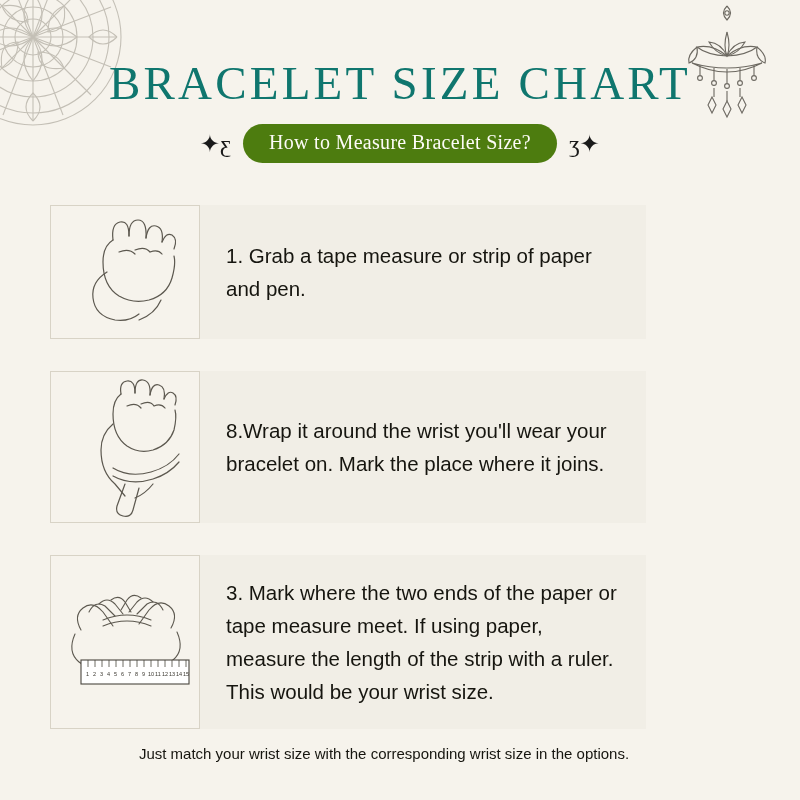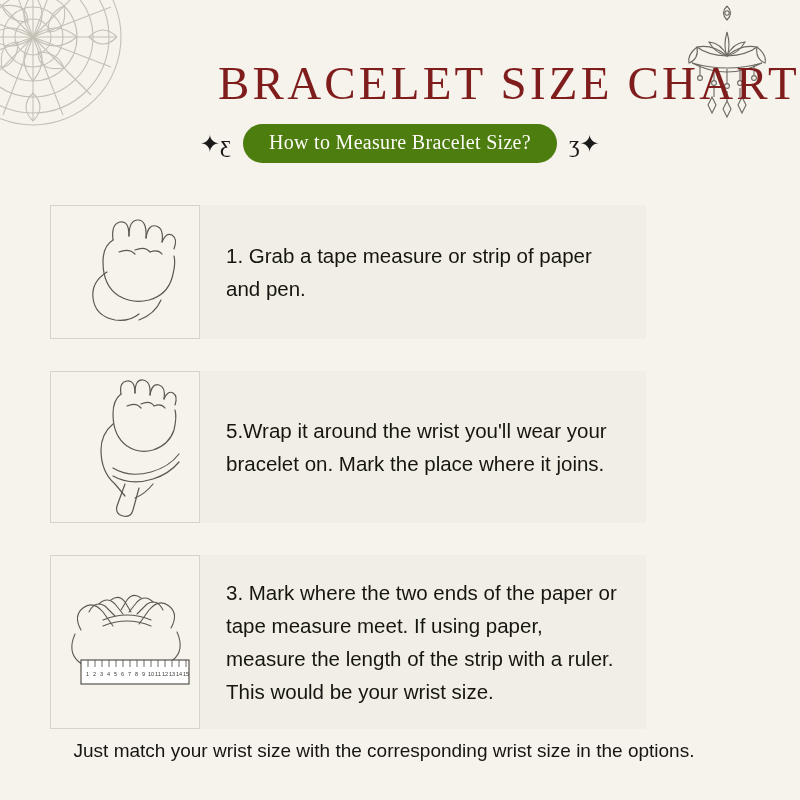--- a/index.html
+++ b/index.html
@@ -34,25 +34,25 @@
     opacity: 0.8;
     pointer-events: none;
   }
 
   
   .title {
     position: absolute;
     top: 56px;
     left: 0;
     width: 800px;
-    text-align: right;
+    text-align: center;
     font-family: "Liberation Serif", serif;
     font-size: 47px;
     letter-spacing: 3.2px;
-    color: #7f1d1d;
+    color: #0f766e;
     font-weight: 400;
   }
 
   .subtitle-row {
     position: absolute;
     top: 124px;
     left: 0;
     width: 800px;
     display: flex;
     align-items: center;
@@ -109,21 +109,21 @@
     color: #16150f;
   }
   #step-3 .step-text { font-size: 20.5px; }
 
   .footer-note {
     position: absolute;
     left: 0;
     bottom: 38px;
     width: 768px;
     text-align: center;
-    font-size: 19px;
+    font-size: 15px;
     color: #16150f;
   }
 
   svg { display: block; }
 </style>
 </head>
 <body>
 
 <div class="mandala-tl">
   <svg viewBox="0 0 190 190" width="190" height="190">
@@ -238,21 +238,21 @@
           <path d="M70 22 q-8 6 -8 20 q0 22 14 32 q12 8 26 4 q16 -5 21 -20 q3 -13 1 -20"></path>
           <path d="M76 34 q9 -4 14 2 M90 32 q9 -4 13 2 M103 34 q7 -3 11 2"></path>
           <path d="M62 52 q-12 10 -12 26 q0 22 14 34 l10 12"></path>
           <path d="M84 126 q10 -4 18 -14"></path>
           <path d="M62 96 q16 10 38 4 q18 -5 28 -18"></path>
           <path d="M62 104 q18 10 40 3 q16 -5 26 -17"></path>
           <path d="M74 112 l-8 22 q-2 8 6 10 q8 2 10 -6 l6 -22"></path>
         </g>
       </svg>
     </div>
-    <div class="step-text">5.Wrap it around the wrist you'll wear your bracelet on. Mark the place where it joins.</div>
+    <div class="step-text">8.Wrap it around the wrist you'll wear your bracelet on. Mark the place where it joins.</div>
   </div>
 
   <div class="step" id="step-3" style="min-height:172px;">
     <div class="step-img">
       <svg viewBox="0 0 148 172" width="148" height="172">
         <g fill="none" stroke="#5c584f" stroke-width="1.1" stroke-linecap="round">
 
           <path d="M30 74 q-8 -14 2 -22 q10 -8 20 4 l10 14"></path>
           <path d="M38 56 q6 -12 16 -6 l10 10"></path>
           <path d="M48 48 q8 -8 16 0 l8 10"></path>

